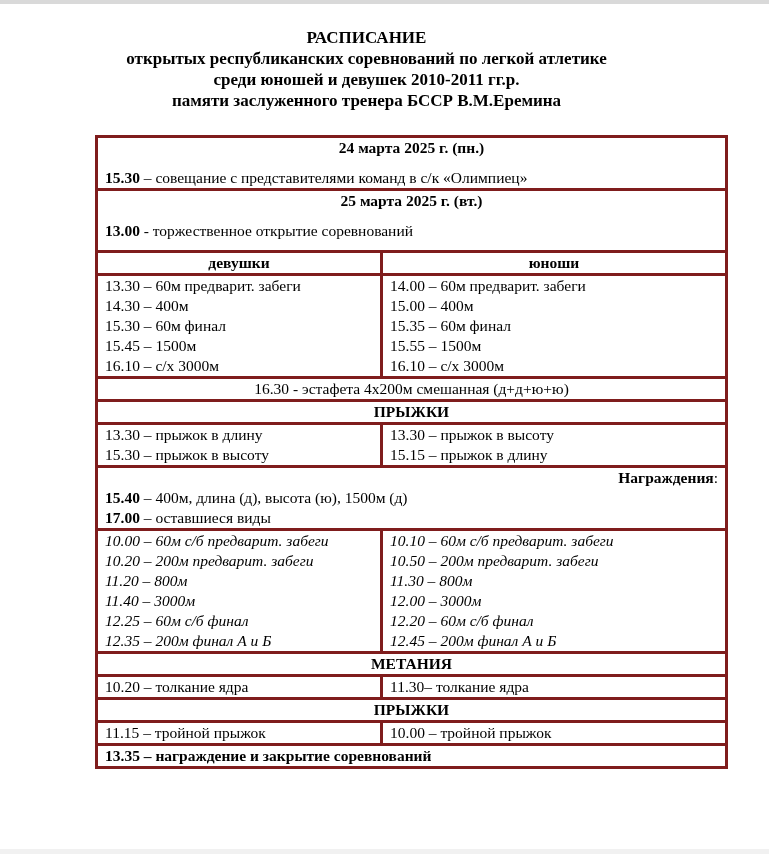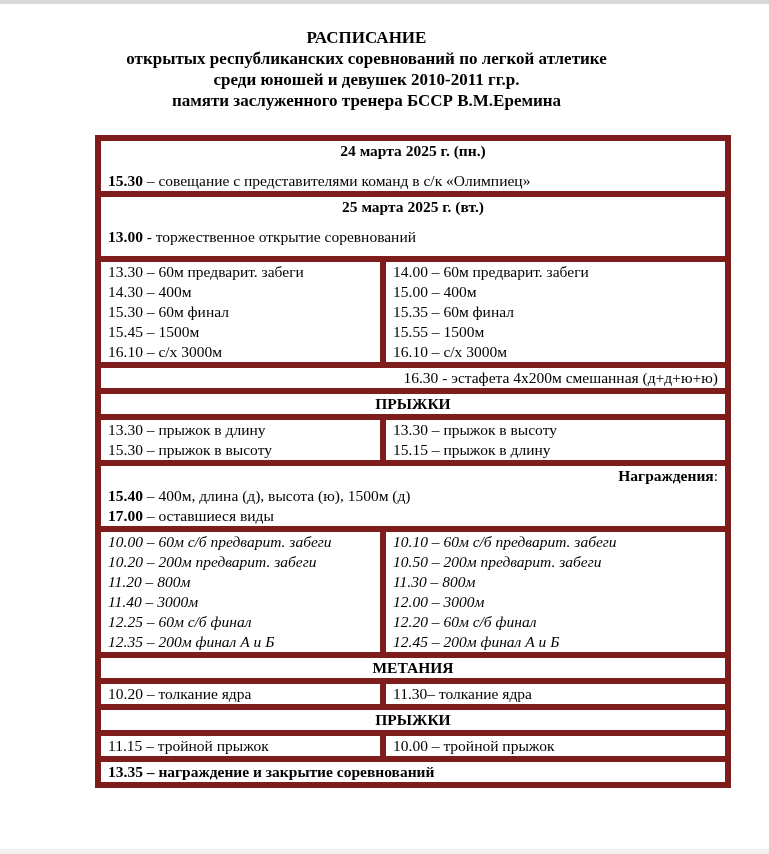--- a/index.html
+++ b/index.html
@@ -21,35 +21,35 @@
     font-size:17px;
     line-height:21px;
   }
   table.sched{
     border-collapse:collapse;
     table-layout:fixed;
     width:630px;
     margin:24px 0 0 95px;
   }
   table.sched td{
-    border:6px solid #7f1d1d;
+    border:3px solid #7f1d1d;
     padding:0 7px;
     font-size:15.5px;
     line-height:20px;
     vertical-align:top;
     overflow:hidden;
   }
   .day-cell{padding-top:3px;padding-bottom:3px;}
   .day-cell.tall{padding-bottom:9px;}
   .day-date{text-align:center;font-weight:bold;}
   .day-gap{height:10px;}
   .colhdr{font-weight:bold;text-align:center;line-height:17px;padding-top:0;padding-bottom:0;}
   .sec{font-weight:bold;text-align:center;line-height:19px;}
   .times{padding-top:2px;padding-bottom:2px;}
-  .relay{text-align:right;line-height:19px;}
+  .relay{text-align:center;line-height:19px;}
   .awards{padding-bottom:13px;}
   .awards-h{text-align:right;}
   .day3{text-align:center;font-weight:bold;padding-top:8px;padding-bottom:9px;line-height:19px;}
   .data6{padding-top:2px;padding-bottom:5px;font-style:italic;}
   .oneline{padding-bottom:1px;}
   .closing{font-weight:bold;padding-top:1px;padding-bottom:17px;}
   b{font-weight:bold;}
 </style>
 </head>
 <body>
@@ -79,20 +79,24 @@
     </tr>
 
     <tr>
       <td colspan="2" class="day-cell tall">
         <div class="day-date">25 марта 2025 г. (вт.)</div>
         <div class="day-gap"></div>
         <div><b>13.00</b> <span>- торжественное открытие соревнований</span></div>
       </td>
     </tr>
 
+    <tr>
+      <td class="colhdr">девушки</td>
+      <td class="colhdr">юноши</td>
+    </tr>
 
 
     <tr>
       <td class="times">
         <div>13.30 – 60м предварит. забеги</div>
         <div>14.30 – 400м</div>
         <div>15.30 – 60м финал</div>
         <div>15.45 – 1500м</div>
         <div>16.10 – с/х 3000м</div>
       </td>

